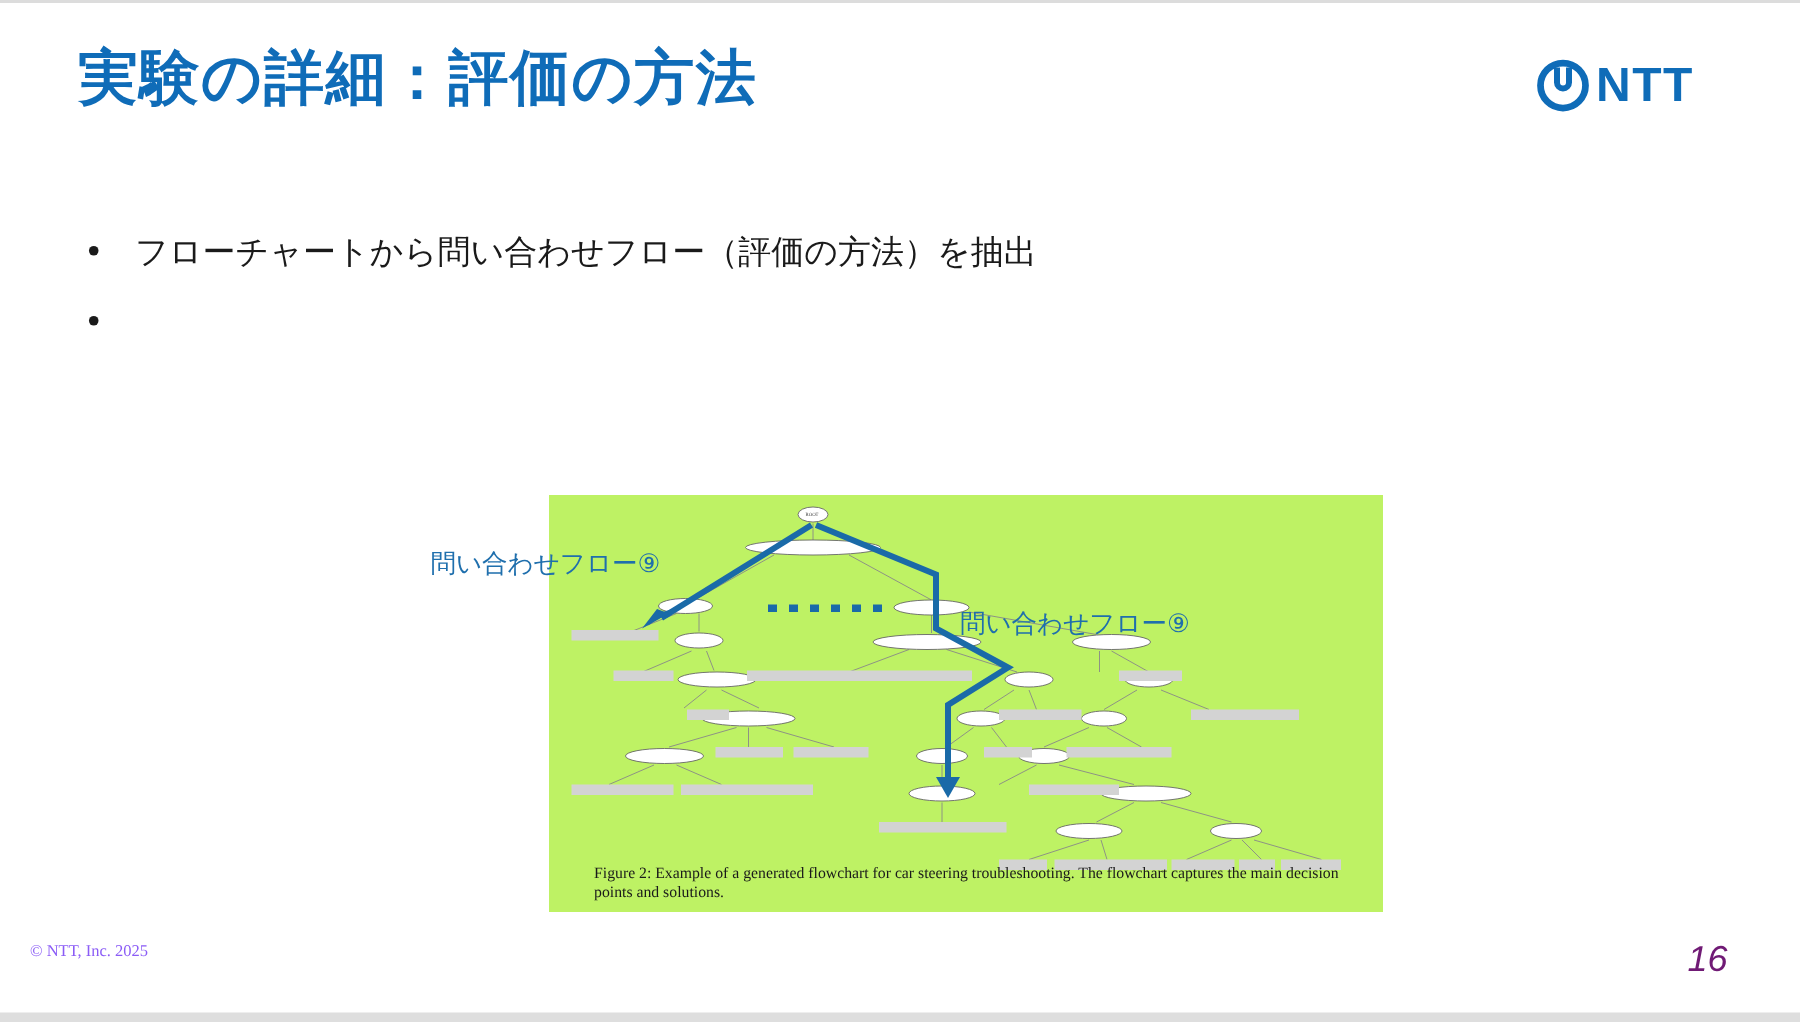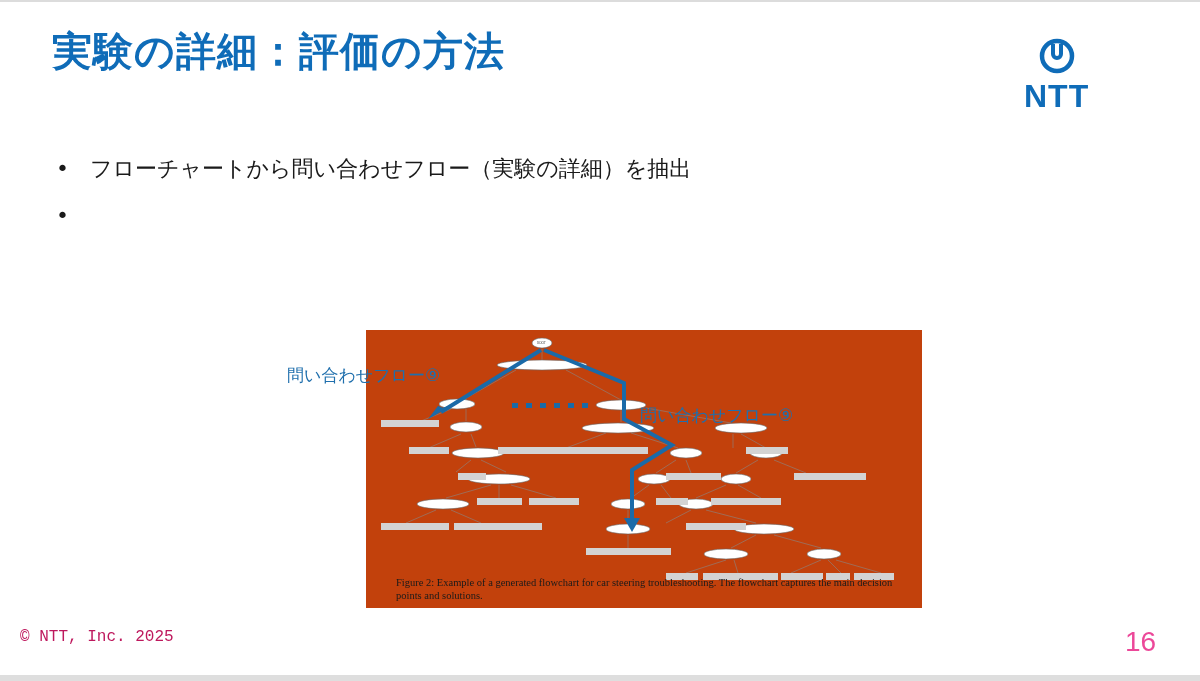--- a/index.html
+++ b/index.html
@@ -1,32 +1,32 @@
 <!DOCTYPE html>
 <html><head>
 <meta charset="utf-8">
 <style>
   * { box-sizing: border-box; margin: 0; padding: 0; }
   html, body { width: 1200px; height: 681px; background: #ffffff; overflow: hidden; }
   body { position: relative; font-family: "DejaVu Sans", "Liberation Sans", sans-serif; color: #1a1a1a; }
   .top-rule { position: absolute; left: 0; top: 0; width: 1200px; height: 2px; background: #dcdcdc; }
   .bottom-bar { position: absolute; left: 0; bottom: 0; width: 1200px; height: 6px; background: #dedede; }
   .title { position: absolute; left: 52px; top: 24px; font-size: 40px; font-weight: bold; color: #0f6cb8; letter-spacing: 1px; white-space: nowrap; }
-  .logo { position: absolute; left: 1024px; top: 38px; display: flex; align-items: center; gap: 4px; flex-direction: column; }
+  .logo { position: absolute; left: 1024px; top: 38px; display: flex; align-items: center; gap: 4px; }
   .logo-mark { width: 36px; height: 36px; }
   .logo-text { font-family: "Liberation Sans", sans-serif; font-weight: bold; font-size: 32px; color: #0f6cb8; letter-spacing: 1px; }
   .bullets { position: absolute; left: 52px; top: 150px; width: 1110px; }
   .bullet { position: relative; padding-left: 38px; font-size: 22px; line-height: 37px; color: #1a1a1a; margin-bottom: 10px; }
   .bullet .dot { position: absolute; left: 4px; top: 0; }
-  .figure { position: absolute; left: 366px; top: 330px; width: 556px; height: 278px; background: #c2410c; }
+  .figure { position: absolute; left: 366px; top: 330px; width: 556px; height: 278px; background: #bef264; }
   .figure svg { position: absolute; left: 0; top: 0; }
   .caption { position: absolute; left: 30px; top: 246px; width: 515px; font-family: "Liberation Serif", serif; font-size: 10.5px; line-height: 13px; color: #1a1a1a; }
   .flow-label { position: absolute; font-size: 17px; color: #1f6fad; white-space: nowrap; }
-  .footer-copy { position: absolute; left: 20px; top: 628px; font-size: 16px; color: #be185d; font-family: Liberation Mono, monospace; }
-  .page-num { position: absolute; left: 1125px; top: 626px; font-size: 28px; color: #ec4899; font-family: "Liberation Sans", sans-serif; }
+  .footer-copy { position: absolute; left: 20px; top: 628px; font-size: 11px; color: #8b5cf6; font-family: Liberation Serif, serif; }
+  .page-num { position: absolute; left: 1125px; top: 626px; font-size: 24px; color: #701a75; font-family: "Liberation Sans", sans-serif; font-style: italic; }
   .node-ell { fill: #ffffff; stroke: #666; stroke-width: 0.6; }
   .node-box { fill: #d3d3d3; }
   .edge { stroke: #888; stroke-width: 0.6; fill: none; }
   .ntext { font-family: "Liberation Serif", serif; font-size: 3.2px; fill: #444; }
 </style>
 </head>
 <body>
 
 <div class="top-rule"></div>
 
@@ -36,21 +36,21 @@
   <svg class="logo-mark" viewBox="0 0 36 36">
     <circle cx="18" cy="18" r="15" fill="none" stroke="#0f6cb8" stroke-width="4.5"></circle>
     <path d="M14 6 L14 16 A4 4 0 0 0 22 16 L22 6" fill="none" stroke="#0f6cb8" stroke-width="4"></path>
   </svg>
   <span class="logo-text">NTT</span>
 </div>
 
 <div class="bullets">
   <div class="bullet">
     <span class="dot">•</span>
-    <span>フローチャートから問い合わせフロー（実験の詳細）を抽出</span>
+    <span>フローチャートから問い合わせフロー（評価の方法）を抽出</span>
   </div>
   <div class="bullet">
     <span class="dot">•</span>
   </div>
 </div>
 
 <div class="figure">
   <svg width="556" height="278" viewBox="0 0 556 278">
 
     <g class="edge">

